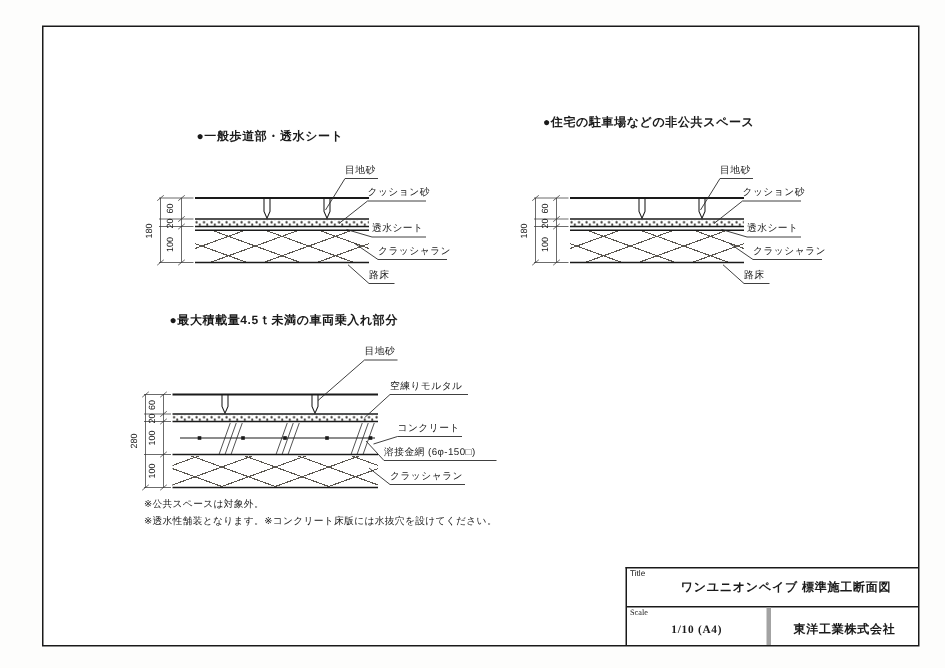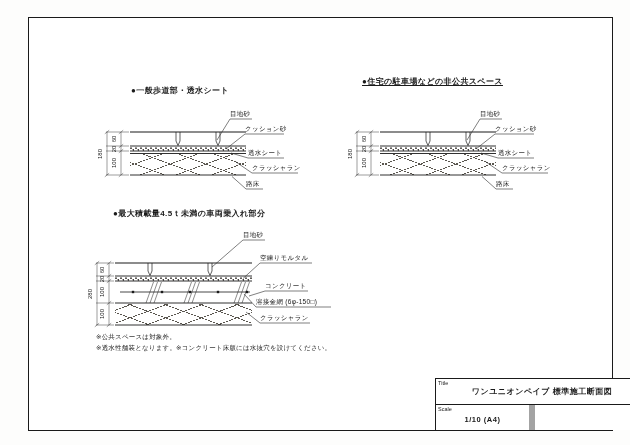--- a/index.html
+++ b/index.html
@@ -12,24 +12,24 @@
   .lbl{position:absolute;font-size:6.5px;letter-spacing:.3px;white-space:nowrap;line-height:8px;}
   .dim-num{position:absolute;width:20px;height:8px;font-size:6px;line-height:8px;text-align:center;transform:rotate(-90deg);white-space:nowrap;}
   .note{position:absolute;font-size:6.5px;letter-spacing:.2px;white-space:nowrap;line-height:9px;}
   .tex-sand{position:absolute;background-image:
       radial-gradient(circle at 1px 1px,#44413d .55px,transparent .95px),
       radial-gradient(circle at 3.2px 2.6px,#44413d .55px,transparent .95px);
       background-size:5px 3.6px;}
   .tex-crusher{position:absolute;background-image:
       repeating-linear-gradient(20deg,transparent 0 11.5px,#5a564f 11.5px 12.2px),
       repeating-linear-gradient(-20deg,transparent 0 11.5px,#5a564f 11.5px 12.2px);}
-  .tb{position:absolute;left:435px;top:378px;width:194px;height:51px;border-left:1px solid #1a1a1a;border-top:1px solid #1a1a1a;background:#fff;}
+  .tb{position:absolute;left:417px;top:378px;width:194px;height:51px;border-left:1px solid #1a1a1a;border-top:1px solid #1a1a1a;background:#fff;}
   .tb-row1{position:relative;height:25px;border-bottom:1px solid #1a1a1a;display:flex;align-items:center;justify-content:center;}
   .tb-row2{position:relative;height:25px;display:flex;}
-  .tb-cell1{position:relative;width:93px;border-right:6px solid #a3a3a3;display:flex;align-items:center;justify-content:center;}
+  .tb-cell1{position:relative;width:93px;border-right:3px solid #a3a3a3;display:flex;align-items:center;justify-content:center;font-family:Liberation Serif, serif;}
   .tb-cell2{position:relative;flex:1;display:flex;align-items:center;justify-content:center;}
   .tb-tag{position:absolute;left:2px;top:1px;font-size:5.5px;color:#1a1a1a;}
   .tb-title{font-size:8px;font-weight:bold;letter-spacing:.5px;padding-left:18px;}
   .tb-scale{font-size:7.5px;font-weight:bold;letter-spacing:.5px;padding-top:3px;}
   .tb-company{font-size:8px;font-weight:bold;letter-spacing:.5px;padding-top:3px;}
 </style>
 </head>
 <body>
 
 <div class="sheet">
@@ -117,21 +117,21 @@
   <div class="lbl" style="left:230px;top:110px;">目地砂</div>
   <div class="lbl" style="left:245px;top:125px;">クッション砂</div>
   <div class="lbl" style="left:248px;top:149px;">透水シート</div>
   <div class="lbl" style="left:252px;top:164px;">クラッシャラン</div>
   <div class="lbl" style="left:246px;top:180px;">路床</div>
   <div class="dim-num" style="left:104px;top:135px;">60</div>
   <div class="dim-num" style="left:104px;top:144.5px;">20</div>
   <div class="dim-num" style="left:104px;top:159px;">100</div>
   <div class="dim-num" style="left:90px;top:149.5px;">180</div>
 
-  <div class="sec-title" style="left:362px;top:76px;text-decoration:underline;">●住宅の駐車場などの非公共スペース</div>
+  <div class="sec-title" style="left:362px;top:76px;">●住宅の駐車場などの非公共スペース</div>
   <div class="lbl" style="left:480px;top:110px;">目地砂</div>
   <div class="lbl" style="left:495px;top:125px;">クッション砂</div>
   <div class="lbl" style="left:498px;top:149px;">透水シート</div>
   <div class="lbl" style="left:502px;top:164px;">クラッシャラン</div>
   <div class="lbl" style="left:496px;top:180px;">路床</div>
   <div class="dim-num" style="left:354px;top:135px;">60</div>
   <div class="dim-num" style="left:354px;top:144.5px;">20</div>
   <div class="dim-num" style="left:354px;top:159px;">100</div>
   <div class="dim-num" style="left:340px;top:149.5px;">180</div>
 
@@ -153,15 +153,18 @@
   <div class="tb">
     <div class="tb-row1">
       <span class="tb-tag">Title</span>
       <span class="tb-title">ワンユニオンペイブ 標準施工断面図</span>
     </div>
     <div class="tb-row2">
       <div class="tb-cell1">
         <span class="tb-tag">Scale</span>
         <span class="tb-scale">1/10 (A4)</span>
       </div>
+      <div class="tb-cell2">
+        <span class="tb-company">東洋工業株式会社</span>
+      </div>
     </div>
   </div>
 </div>
 
 </body></html>

